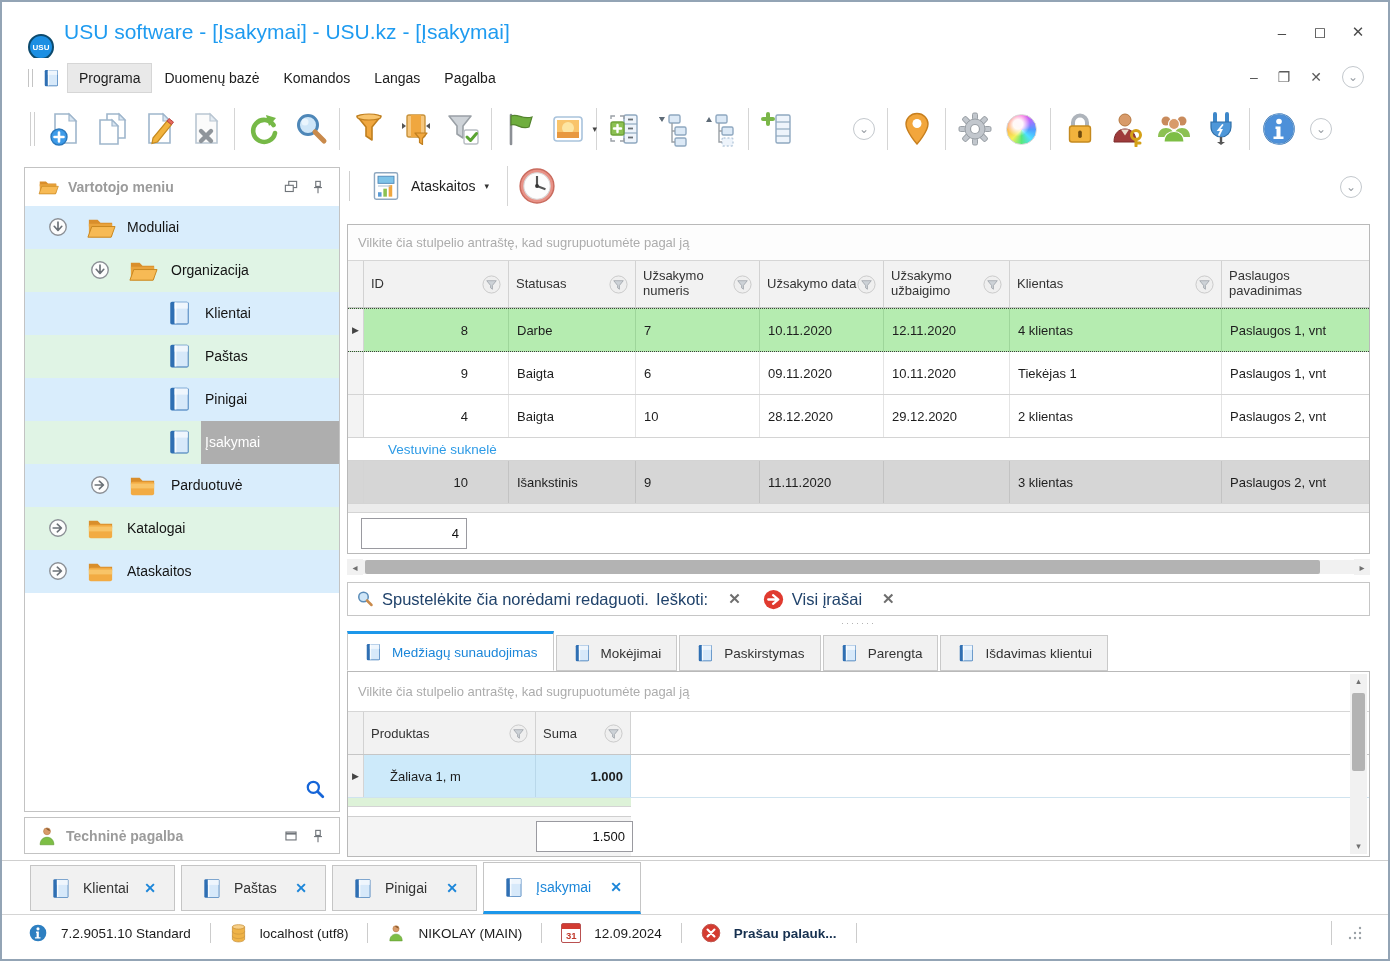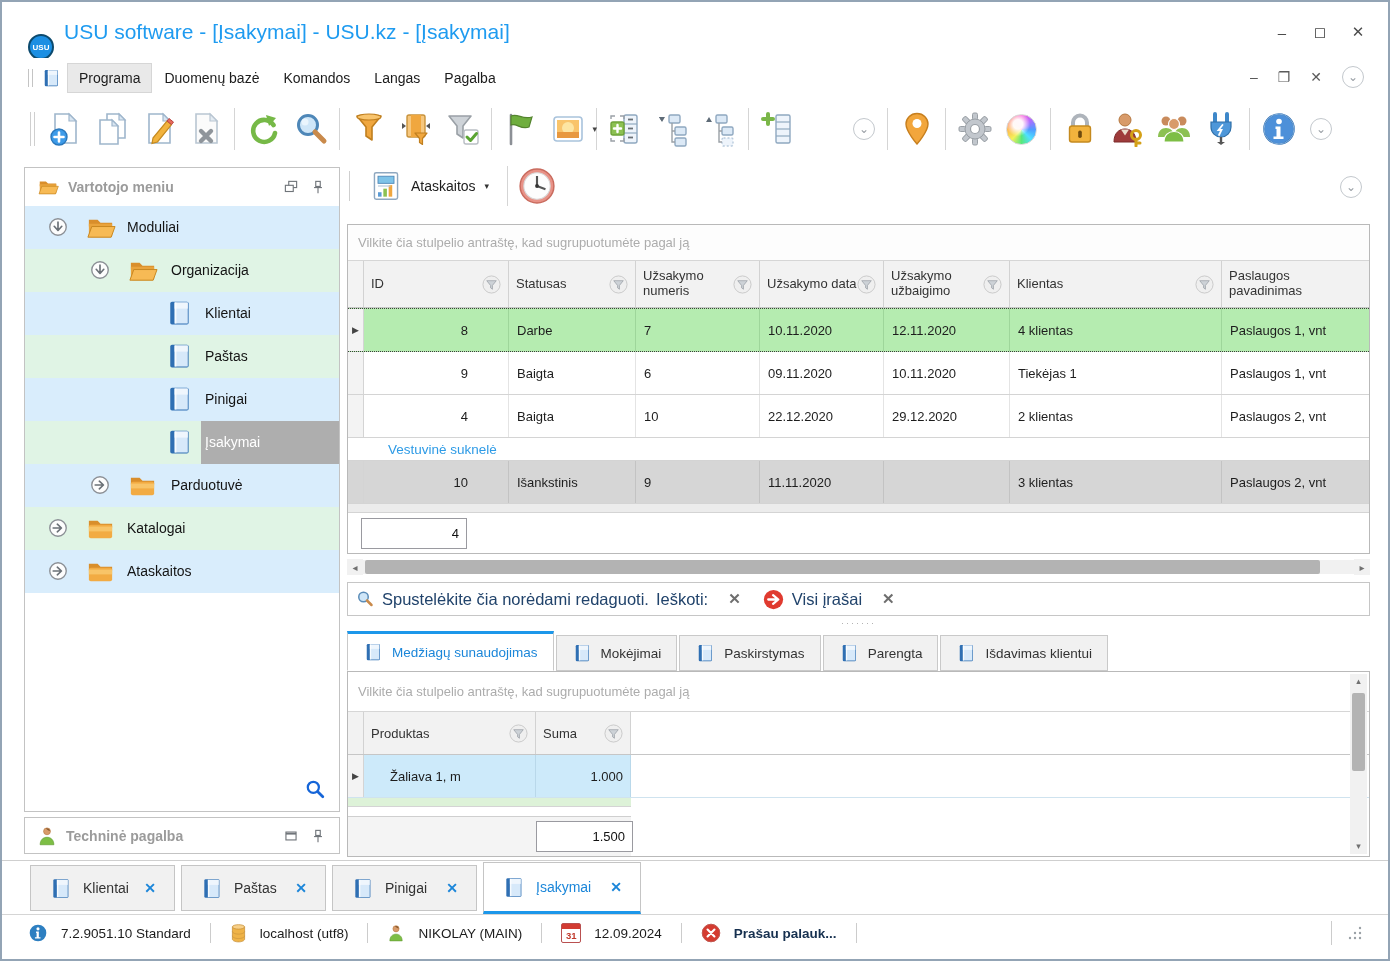--- a/index.html
+++ b/index.html
@@ -148,21 +148,21 @@
   .sh-cell { background:#f2f2f2; border-right:1px solid #d2d2d2; display:flex; align-items:center;
              justify-content:space-between; padding:0 7px; font-size:13px; color:#333; }
   .s-ind { width:16px; flex:none; }
   .s-prod { width:172px; flex:none; }
   .s-suma { width:95px; flex:none; }
   .srow { display:flex; height:43px; border-bottom:1px solid #cfe3ef; }
   .srow .ind-cell { background:#f3f3f3; }
   .scell { display:flex; align-items:center; padding:10px 7px; font-size:13px; color:#1d1d1d;
            background:#cdeafa; border-right:1px solid #b9d8ea; }
   .scell.pr { padding-left:26px; }
-  .scell.numr { justify-content:flex-end; }
+  .scell.numr { justify-content:flex-end;font-weight:bold; }
   .sstrip { width:283px; height:9px; background:#ddf2d8; border-bottom:1px solid #d4d4d4; }
   .sfooter { position:absolute; left:0; bottom:0; height:40px; width:100%; }
   .sfoot-bg { position:absolute; left:0; top:0; bottom:0; width:283px; background:#f4f4f4; border-top:1px solid #cfcfcf; }
   .total-box { position:absolute; left:188px; top:5px; width:97px; height:31px; border:1px solid #9a9aa0;
                background:#fff; display:flex; align-items:center; justify-content:flex-end;
                padding-right:7px; font-size:13px; color:#111; }
   .vsb { position:absolute; right:2px; top:2px; bottom:2px; width:17px; background:#f1f1f1;
          display:flex; flex-direction:column; align-items:center; }
   .vsb .arr { height:15px; color:#707070; font-size:9px; line-height:15px; }
   .vsb .vtrack { flex:1; width:13px; position:relative; }
@@ -666,21 +666,21 @@
       <div class="gcell w-dt">09.11.2020</div>
       <div class="gcell w-fin">10.11.2020</div>
       <div class="gcell w-kl">Tiekėjas 1</div>
       <div class="gcell w-ps" style="border-right:none">Paslaugos 1, vnt</div>
     </div>
     <div class="grow">
       <div class="ind-cell"></div>
       <div class="gcell w-id numr">4</div>
       <div class="gcell w-st">Baigta</div>
       <div class="gcell w-num">10</div>
-      <div class="gcell w-dt">22.12.2020</div>
+      <div class="gcell w-dt">28.12.2020</div>
       <div class="gcell w-fin">29.12.2020</div>
       <div class="gcell w-kl">2 klientas</div>
       <div class="gcell w-ps" style="border-right:none">Paslaugos 2, vnt</div>
     </div>
     <div class="group-row">Vestuvinė suknelė</div>
     <div class="grow grayrow">
       <div class="ind-cell" style="background:#d6d6d6"></div>
       <div class="gcell w-id numr">10</div>
       <div class="gcell w-st">Išankstinis</div>
       <div class="gcell w-num">9</div>

